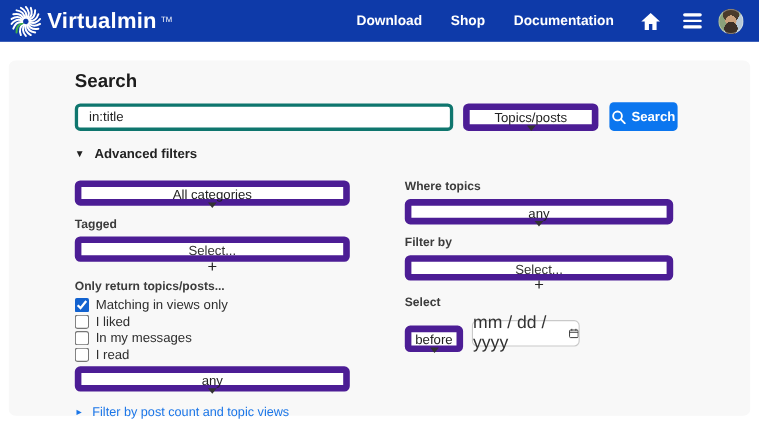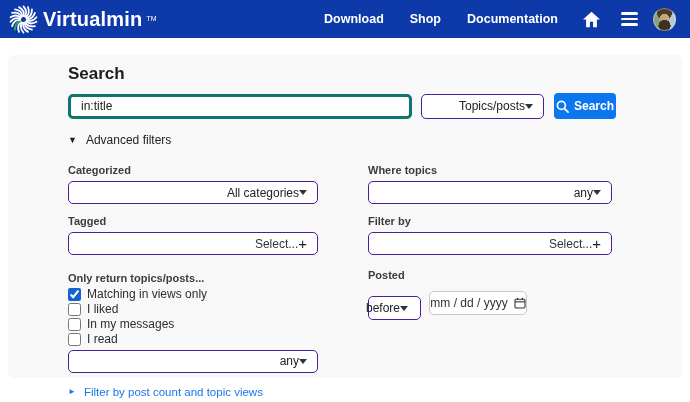--- a/index.html
+++ b/index.html
@@ -50,40 +50,40 @@
   }
   h1.page-title { font-size:17px; font-weight:bold; color:#1d1d1d; margin-bottom:9px; }
 
   .search-row { display:flex; align-items:center; }
   .search-input {
     width:344px; height:25px; border:3px solid #0f766e; border-radius:5px;
     background:#fff; font-family:inherit; font-size:12px; color:#222;
     padding:0 10px; outline:none;
   }
   .select {
-    display:flex; align-items:center; justify-content:flex-end;
-    border:1px solid #4c1d95; border-radius:5px; background:#fff;
-    padding:0 10px; cursor:pointer; font-size:12px; color:#222;
+    display:flex; align-items:center; justify-content:space-between;
+    border:6px solid #4c1d95; border-radius:5px; background:#fff;
+    padding:0 10px; cursor:pointer; font-size:12px; color:#222;flex-direction:column;
   }
   .select .caret {
     width:0; height:0;
     border-left:4.5px solid transparent; border-right:4.5px solid transparent;
     border-top:5.5px solid #333;
   }
   .type-select { width:123px; height:25px; margin-left:9px; }
   .search-btn {
     margin-left:10px; height:26px; width:62px;
     background:#0b76ef; color:#fff; border:none; border-radius:4px;
     font-family:inherit; font-size:12px; font-weight:bold;
     display:flex; align-items:center; justify-content:center; gap:5px; cursor:pointer;
   }
 
   .adv-row { margin-top:14px; display:flex; align-items:center; gap:9px; cursor:pointer; }
   .adv-caret { font-size:9px; color:#222; line-height:1; }
-  .adv-label { font-size:12px; color:#222; }
+  .adv-label { font-size:12px; color:#222;font-weight:bold; }
 
   
   .grid { margin-top:17px; display:flex; }
   .col-left  { width:250px; }
   .col-right { width:244px; margin-left:50px; }
 
   .field-label { font-size:11px; font-weight:bold; color:#3c3c3c; margin-bottom:5px; }
   .f-select { height:23px; }
   .plus-glyph { font-size:15px; font-weight:400; color:#222; line-height:1; }
   .sel-placeholder { font-weight:500; color:#333; }
@@ -95,21 +95,21 @@
     width:13px; height:13px; accent-color:#1262cf; margin:0; cursor:pointer;
   }
   .chk-row label { font-size:12px; color:#2e2e2e; cursor:pointer; }
   .any-select { margin-top:3px; }
 
   .posted-row { display:flex; align-items:center; gap:8px; }
   .before-select { width:53px; height:24px; padding:0 12px;margin-top:10px; }
   .date-input {
     width:98px; height:24px; border:1px solid #c9c9c9; border-radius:5px; background:#fff;
     display:flex; align-items:center; justify-content:center; gap:6px;
-    font-size:12px; color:#333; cursor:text;
+    font-size:16px; color:#333; cursor:text;
   }
 
   .filter-link {
     margin-top:13px; display:flex; align-items:center; gap:8px;
     color:#1b76e8; font-size:11.5px; cursor:pointer; text-decoration:none;
   }
   .filter-link .arrow { font-size:8px; line-height:1; }
 </style>
 </head>
 <body>
@@ -184,21 +184,20 @@
     </div>
 
     <div class="adv-row">
       <span class="adv-caret">▼</span>
       <span class="adv-label">Advanced filters</span>
     </div>
 
     <div class="grid">
 
       <div class="col-left">
-        <div class="field-label">Categorized</div>
         <div class="select f-select">
           <span>All categories</span>
           <span class="caret"></span>
         </div>
 
         <div class="field-label mt">Tagged</div>
         <div class="select f-select">
           <span class="sel-placeholder">Select...</span>
           <span class="plus-glyph">+</span>
         </div>
@@ -241,21 +240,21 @@
           <span>any</span>
           <span class="caret"></span>
         </div>
 
         <div class="field-label mt">Filter by</div>
         <div class="select f-select">
           <span class="sel-placeholder">Select...</span>
           <span class="plus-glyph">+</span>
         </div>
 
-        <div class="field-label" style="margin-top:14px">Posted</div>
+        <div class="field-label" style="margin-top:14px">Select</div>
         <div class="posted-row">
           <div class="select before-select">
             <span>before</span>
             <span class="caret"></span>
           </div>
           <div class="date-input">
             <span>mm / dd / yyyy</span>
             <svg width="12" height="12" viewBox="0 0 12 12">
               <rect x="1" y="2.2" width="10" height="8.8" rx="1.2" fill="none" stroke="#333" stroke-width="1.1"></rect>
               <line x1="3.6" y1="0.8" x2="3.6" y2="3" stroke="#333" stroke-width="1.1"></line>

